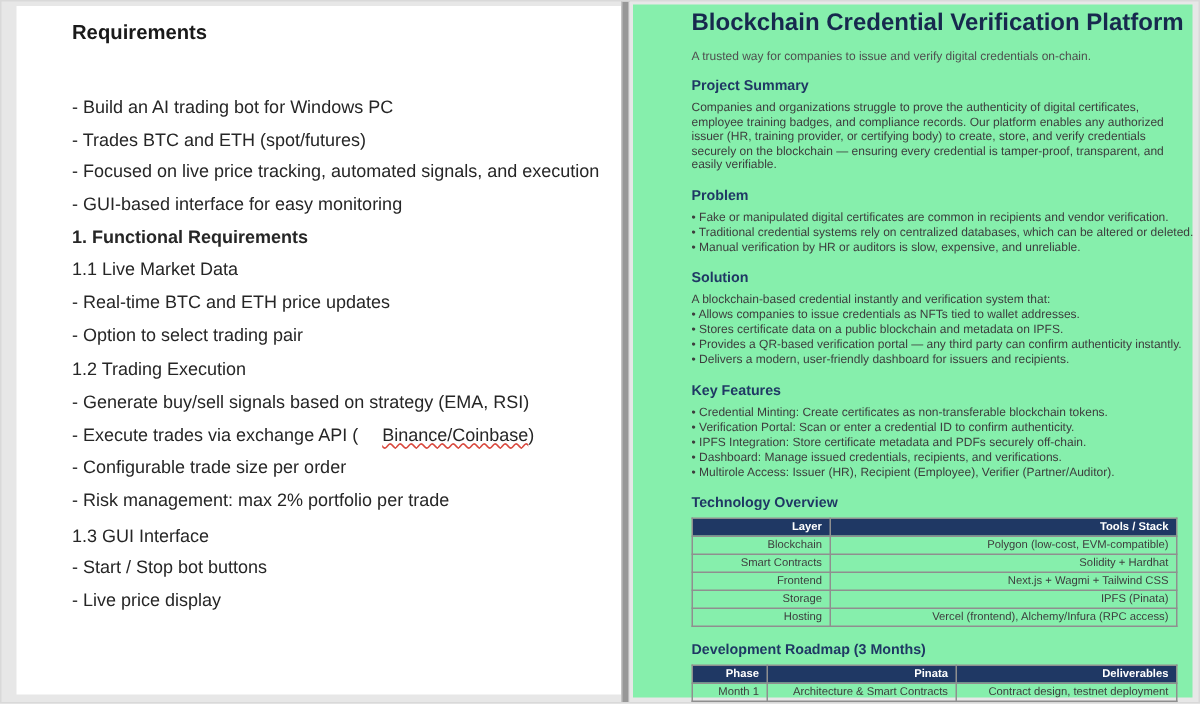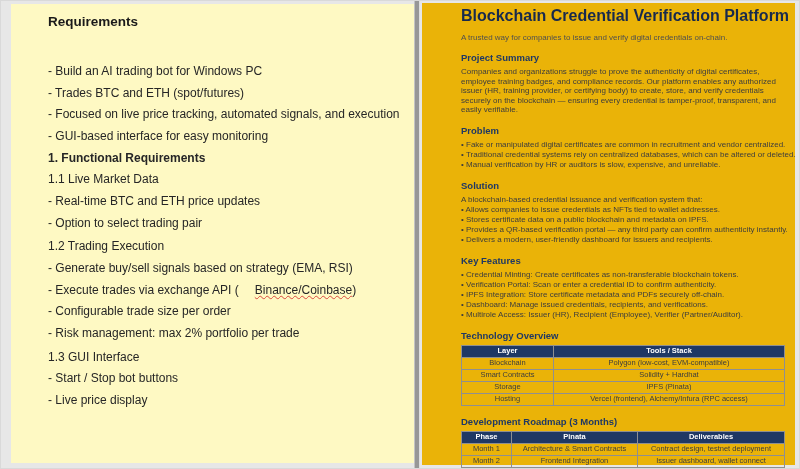--- a/index.html
+++ b/index.html
@@ -12,21 +12,21 @@
     background: #e7e7e7;
     border: 1px solid #d9d9d9;
     overflow: hidden;
   }
 
   
   .page-left {
     position: absolute;
     left: 10px; top: 3px; bottom: 5px;
     width: 403px;
-    background: #fef9c3;
+    background: #ffffff;
     padding: 10px 16px 0 37px;
     color: #262626;
   }
   .l-title {
     font-size: 13.5px;
     font-weight: bold;
     color: #1a1a1a;
     margin: 0 0 36px 0;
   }
   .l-line {
@@ -53,21 +53,21 @@
     width: 6px;
     background: #979797;
     border-left: 1px solid #c4c4c4;
     border-right: 1px solid #dedede;
   }
 
   
   .page-right {
     position: absolute;
     left: 421px; top: 2px; right: 4px; bottom: 3px;
-    background: #eab308;
+    background: #86efac;
     padding: 4px 10px 0 39px;
     color: #3d3d3d;
   }
   .r-title {
     font-size: 16px;
     font-weight: bold;
     color: #17294e;
     margin: 0 0 8px 0;
     white-space: nowrap;
   }
@@ -105,21 +105,21 @@
     border-collapse: collapse;
     width: 324px;
     margin-top: 4px;
     table-layout: fixed;
   }
   th, td {
     border: 1px solid #8f8f8f;
     font-size: 7.5px;
     line-height: 8px;
     padding: 1.5px 5px;
-    text-align: center;
+    text-align: right;
     white-space: nowrap;
     overflow: hidden;
   }
   th {
     background: #1f3864;
     color: #ffffff;
     font-weight: bold;
   }
   .tech-table col.c1 { width: 92px; }
   .road-table col.c1 { width: 50px; }
@@ -168,27 +168,27 @@
   <div class="page-right">
     <p class="r-title">Blockchain Credential Verification Platform</p>
     <p class="r-subtitle">A trusted way for companies to issue and verify digital credentials on-chain.</p>
 
     <p class="r-heading">Project Summary</p>
     <p class="r-body">Companies and organizations struggle to prove the authenticity of digital certificates, employee training badges, and compliance records. Our platform enables any authorized issuer (HR, training provider, or certifying body) to create, store, and verify credentials securely on the blockchain — ensuring every credential is tamper-proof, transparent, and easily verifiable.</p>
 
     <p class="r-heading">Problem</p>
     <div>
 
-    <p class="rbullet">Fake or manipulated digital certificates are common in recruitment and vendor centralized.</p>
+    <p class="rbullet">Fake or manipulated digital certificates are common in recipients and vendor verification.</p>
         <p class="rbullet">Traditional credential systems rely on centralized databases, which can be altered or deleted.</p>
         <p class="rbullet">Manual verification by HR or auditors is slow, expensive, and unreliable.</p>
       </div>
 
     <p class="r-heading">Solution</p>
-    <p class="r-intro">A blockchain-based credential issuance and verification system that:</p>
+    <p class="r-intro">A blockchain-based credential instantly and verification system that:</p>
     <div>
 
     <p class="rbullet">Allows companies to issue credentials as NFTs tied to wallet addresses.</p>
         <p class="rbullet">Stores certificate data on a public blockchain and metadata on IPFS.</p>
         <p class="rbullet">Provides a QR-based verification portal — any third party can confirm authenticity instantly.</p>
         <p class="rbullet">Delivers a modern, user-friendly dashboard for issuers and recipients.</p>
       </div>
 
     <p class="r-heading">Key Features</p>
     <div>
@@ -217,20 +217,24 @@
           <tr>
             <td>Blockchain</td>
             <td>Polygon (low-cost, EVM-compatible)</td>
           </tr>
 
           <tr>
             <td>Smart Contracts</td>
             <td>Solidity + Hardhat</td>
           </tr>
 
+          <tr>
+            <td>Frontend</td>
+            <td>Next.js + Wagmi + Tailwind CSS</td>
+          </tr>
 
           <tr>
             <td>Storage</td>
             <td>IPFS (Pinata)</td>
           </tr>
 
           <tr>
             <td>Hosting</td>
             <td>Vercel (frontend), Alchemy/Infura (RPC access)</td>
           </tr>

